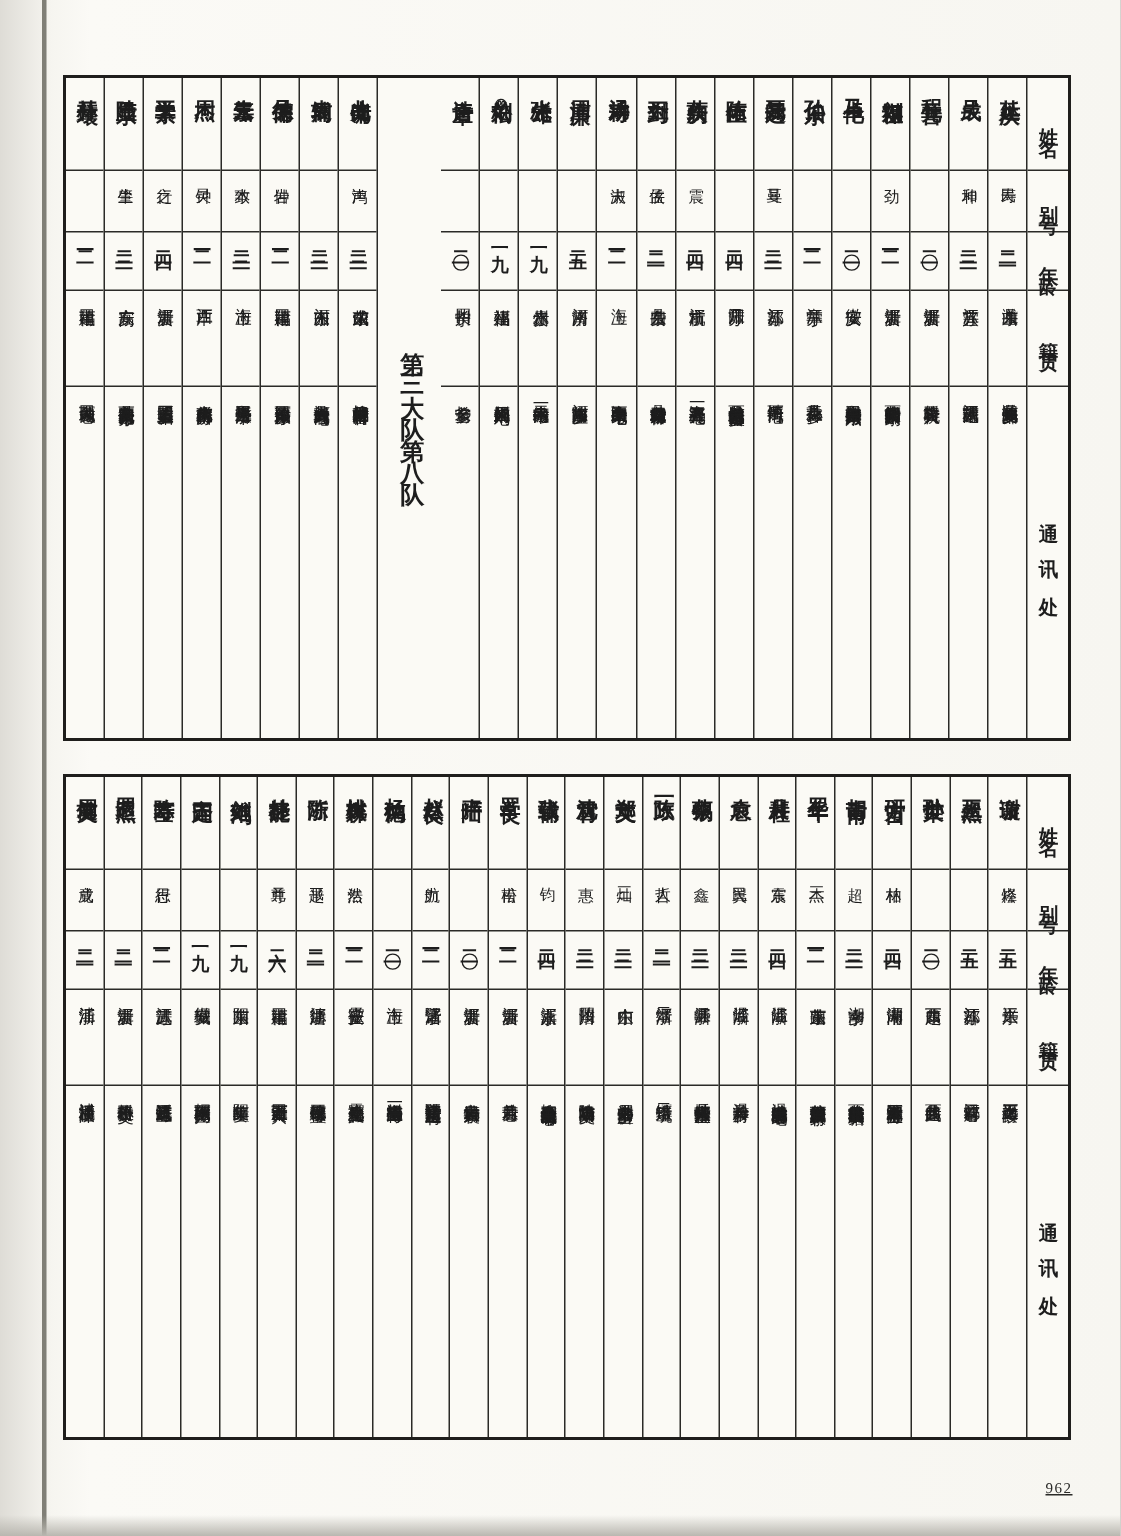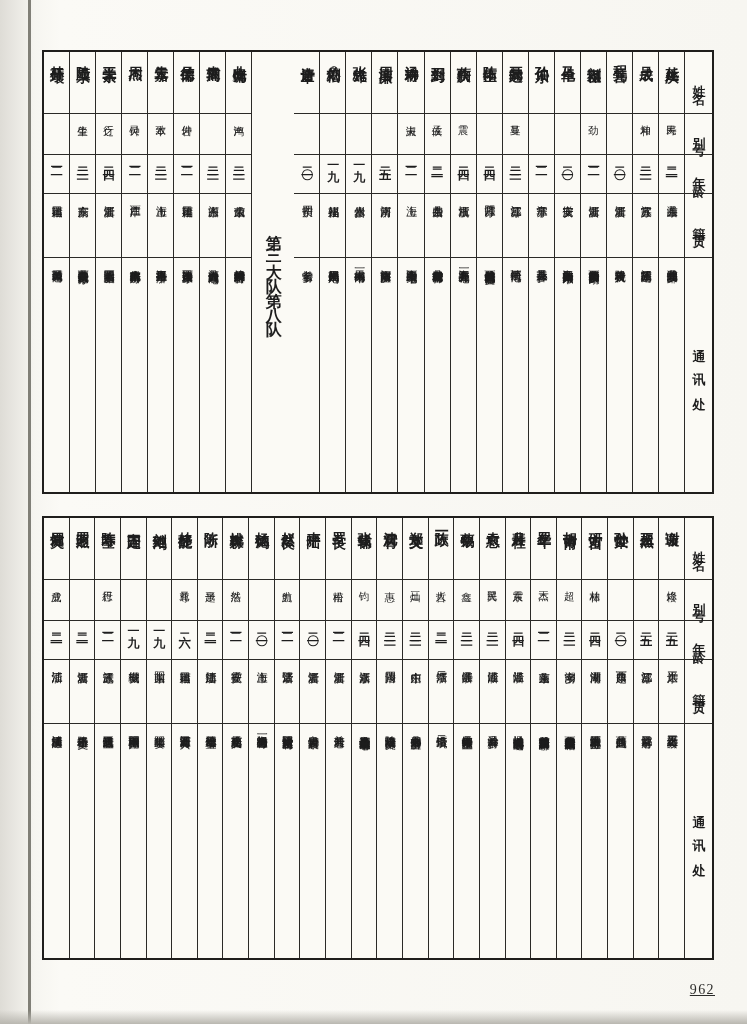--- a/index.html
+++ b/index.html
@@ -60,21 +60,21 @@
   .divider-col{
     flex:none;width:42px;display:flex;align-items:center;justify-content:center;
     border-left:1px solid #2b2a27;
   }
   .divider-text{
     writing-mode:vertical-rl;text-orientation:upright;
     font-weight:bold;font-size:16px;letter-spacing:.9em;
   }
   .pageno{
     position:absolute;right:32px;bottom:26px;
-    font-size:14px;letter-spacing:.1em;color:#2a2a28;text-decoration:underline;
+    font-size:10px;letter-spacing:.1em;color:#2a2a28;text-decoration:underline;
   }
 </style>
 </head>
 <body>
 
 <div class="page">
   <div class="scan-edge"></div>
   <div class="scan-bottom"></div>
 
   <div class="vtable top">

